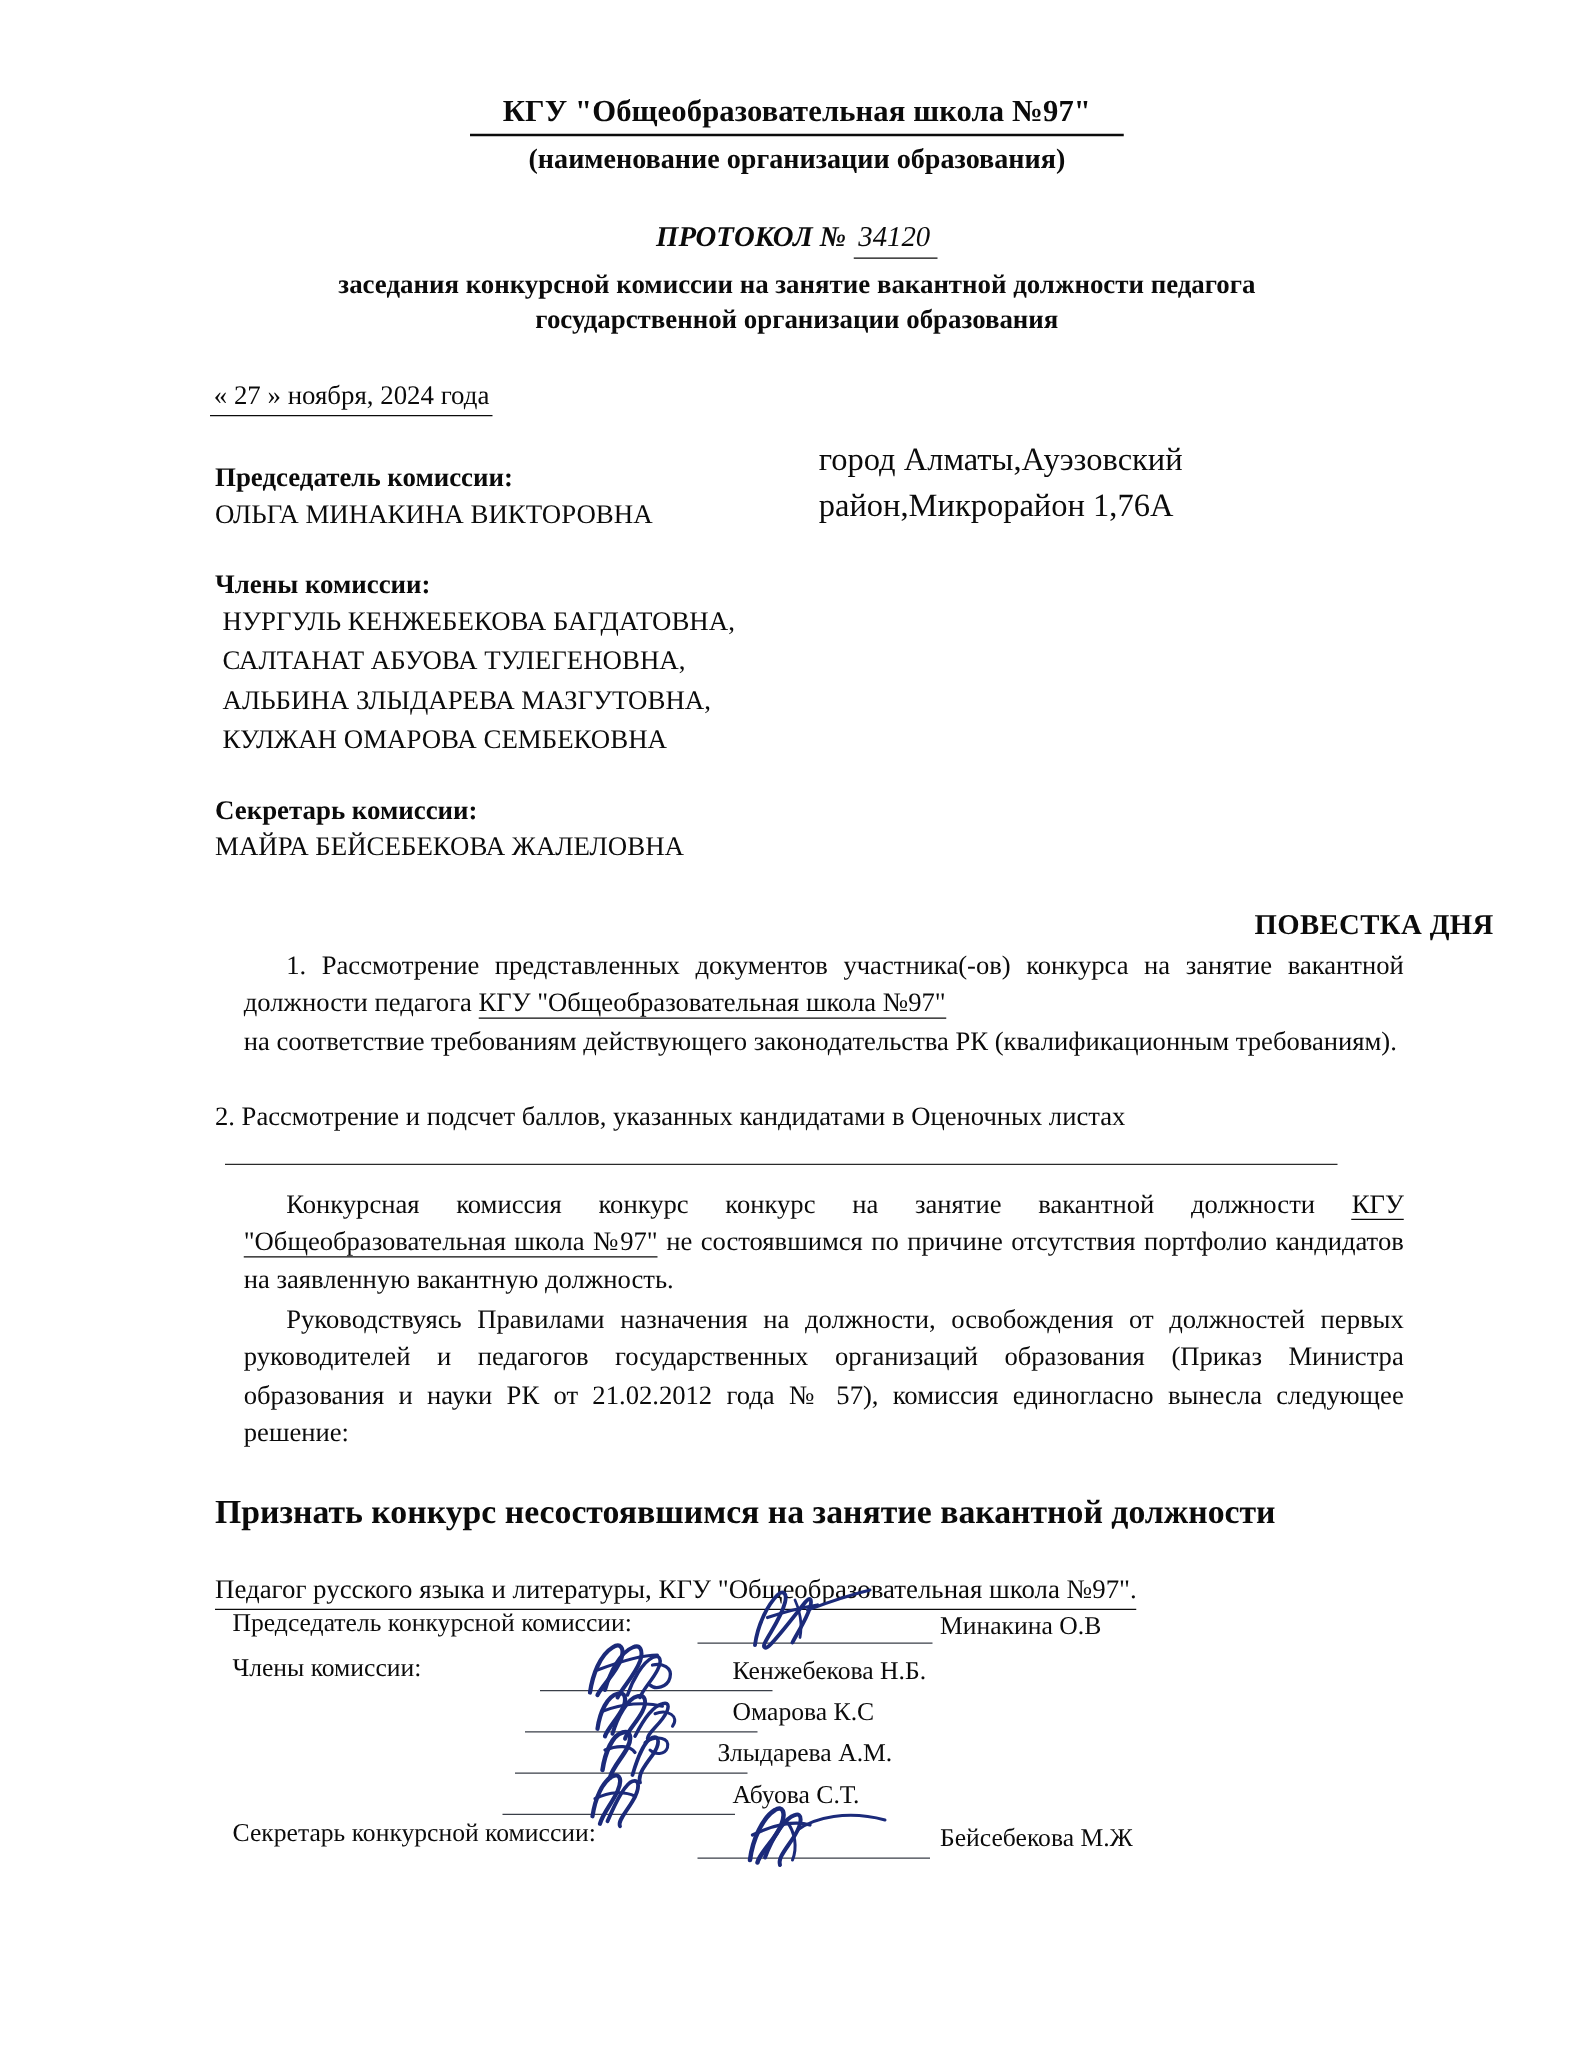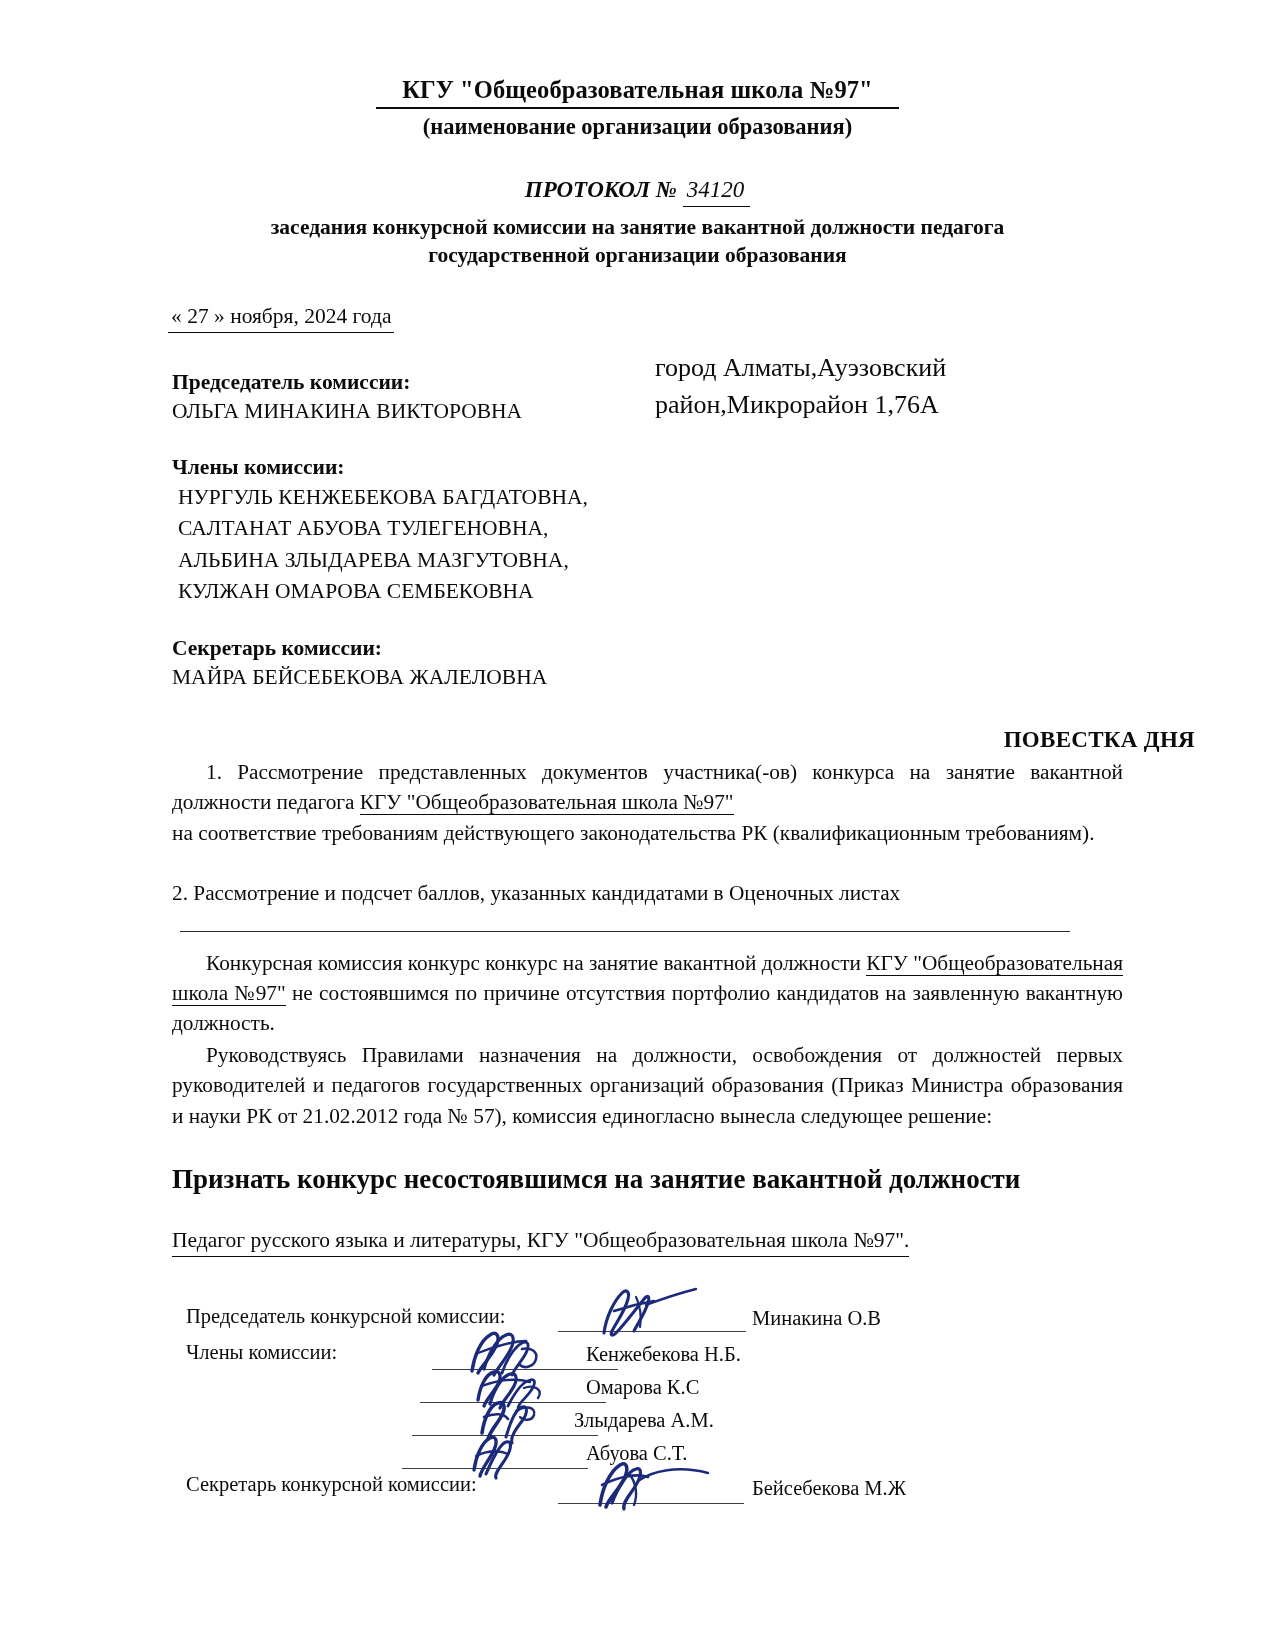--- a/index.html
+++ b/index.html
@@ -125,20 +125,21 @@
   }
   .body-wrap {
     padding-left: 172px;
     padding-right: 152px;
     font-size: 21.3px;
     line-height: 1.42;
   }
   .just {
     text-align: justify;
     text-justify: inter-word;
+    margin-left: 23px;
   }
   .indent { text-indent: 34px; }
   .u { text-decoration: none; border-bottom: 1.4px solid #0b0b0b; }
 
   .agenda-p1 { margin-top: 4px; }
   .agenda-line2 { margin-top: 1px; }
   .agenda-p2 { margin-top: 30px; font-family: Liberation Serif, serif; }
 
   .hr-rule {
     margin: 22px 0 16px 0;
@@ -162,21 +163,20 @@
     font-size: 21.5px;
     display: inline-block;
     border-bottom: 1.5px solid #0b0b0b;
     padding-bottom: 1px;
     line-height: 1.3;
   }
 
   
   .signatures {
     position: relative;
-    margin-top: 48px;
     padding-left: 186px;
     font-size: 20.5px;
   }
   .sig-row {
     position: relative;
     height: 33px;
   }
   .sig-label {
     position: absolute;
     left: 0;

